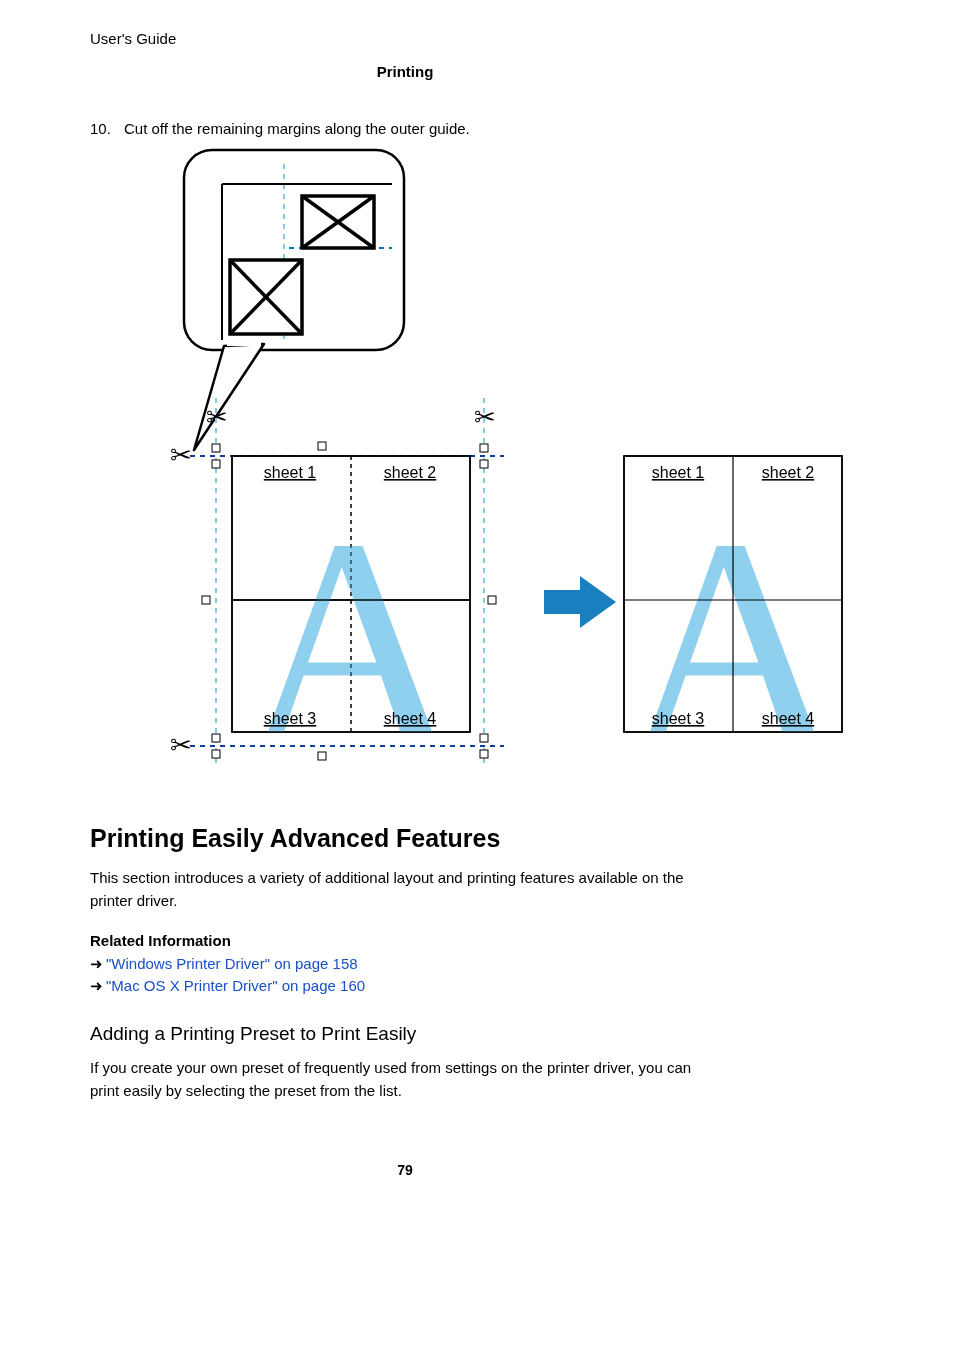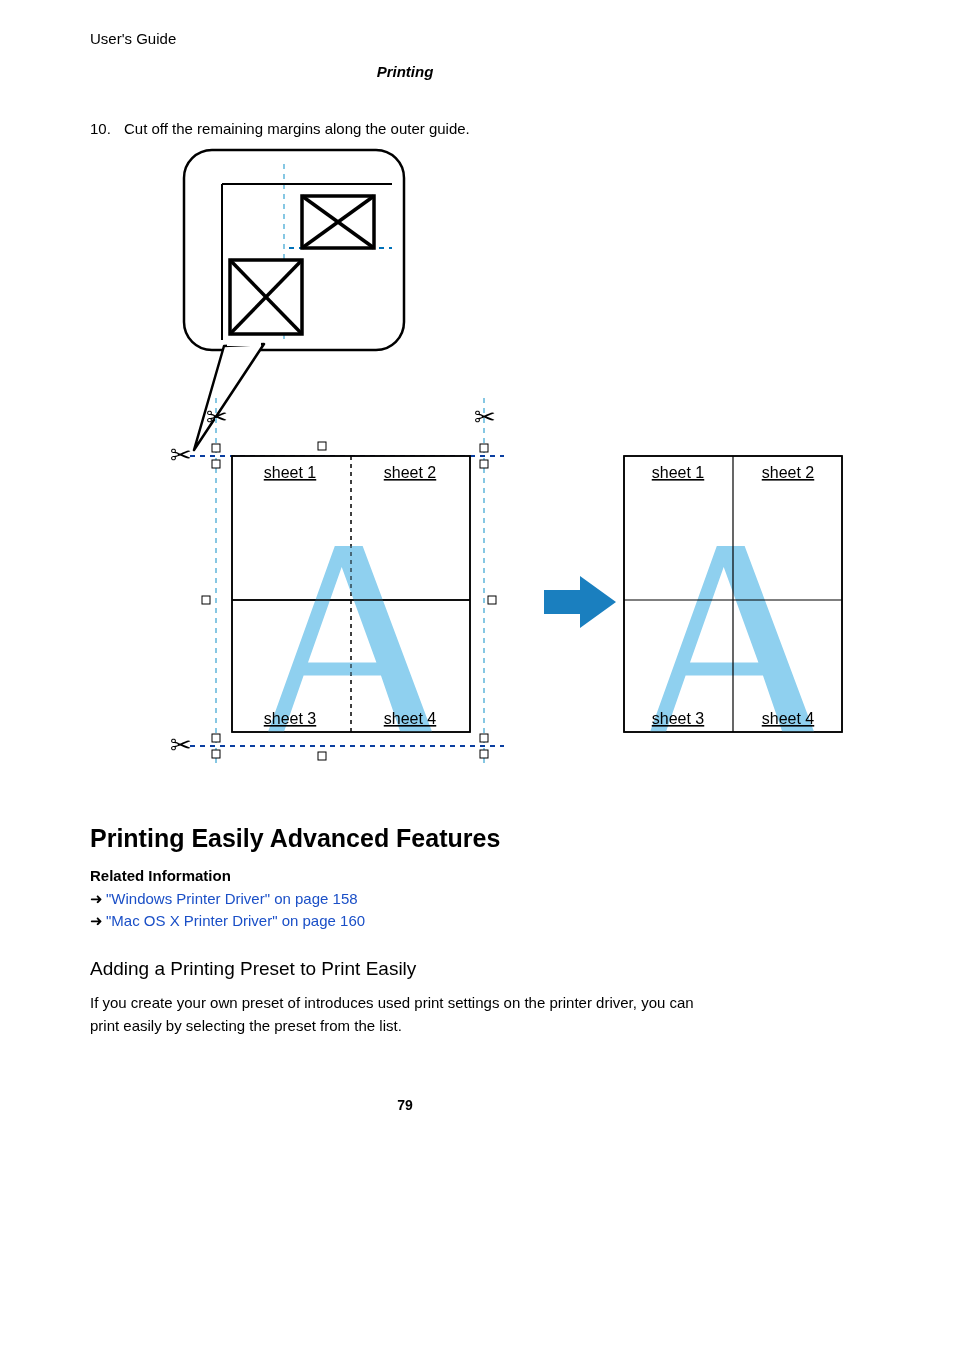--- a/index.html
+++ b/index.html
@@ -17,21 +17,20 @@
   }
   .header-top {
     font-size: 15px;
     margin-bottom: 16px;
   }
   .header-section {
     font-size: 15px;
     font-weight: 700;
     text-align: center;
     margin-bottom: 40px;
-    font-style: italic;
   }
   .step-line {
     font-size: 15px;
     margin-bottom: 7px;
   }
   .step-num {
     display: inline-block;
     width: 34px;
   }
   .figure-wrap {
@@ -186,26 +185,27 @@
         <rect x="490" y="312" width="218" height="276" fill="none" stroke="#000" stroke-width="1.5"></rect>
         <text x="544" y="334" text-anchor="middle" font-size="16" text-decoration="underline">sheet 1</text>
         <text x="654" y="334" text-anchor="middle" font-size="16" text-decoration="underline">sheet 2</text>
         <text x="544" y="580" text-anchor="middle" font-size="16" text-decoration="underline">sheet 3</text>
         <text x="654" y="580" text-anchor="middle" font-size="16" text-decoration="underline">sheet 4</text>
       </g>
     </svg>
   </div>
 
   <h2 class="h2">Printing Easily Advanced Features</h2>
+  <p class="body-text">This section introduces a variety of additional layout and printing features available on the printer driver.</p>
 
   <p class="rel-head">Related Information</p>
   <p class="link-line">
     <span class="arrow-bullet">➜</span><a href="#">"Windows Printer Driver" on page 158</a>
   </p>
   <p class="link-line">
     <span class="arrow-bullet">➜</span><a href="#">"Mac OS X Printer Driver" on page 160</a>
   </p>
 
   <h3 class="h3">Adding a Printing Preset to Print Easily</h3>
-  <p class="body-text">If you create your own preset of introduces used print settings on the printer driver, you can print easily by selecting the preset from the list.</p>
+  <p class="body-text">If you create your own preset of frequently used from settings on the printer driver, you can print easily by selecting the preset from the list.</p>
 
   <div class="page-num">79</div>
 </div>
 
 </body></html>

